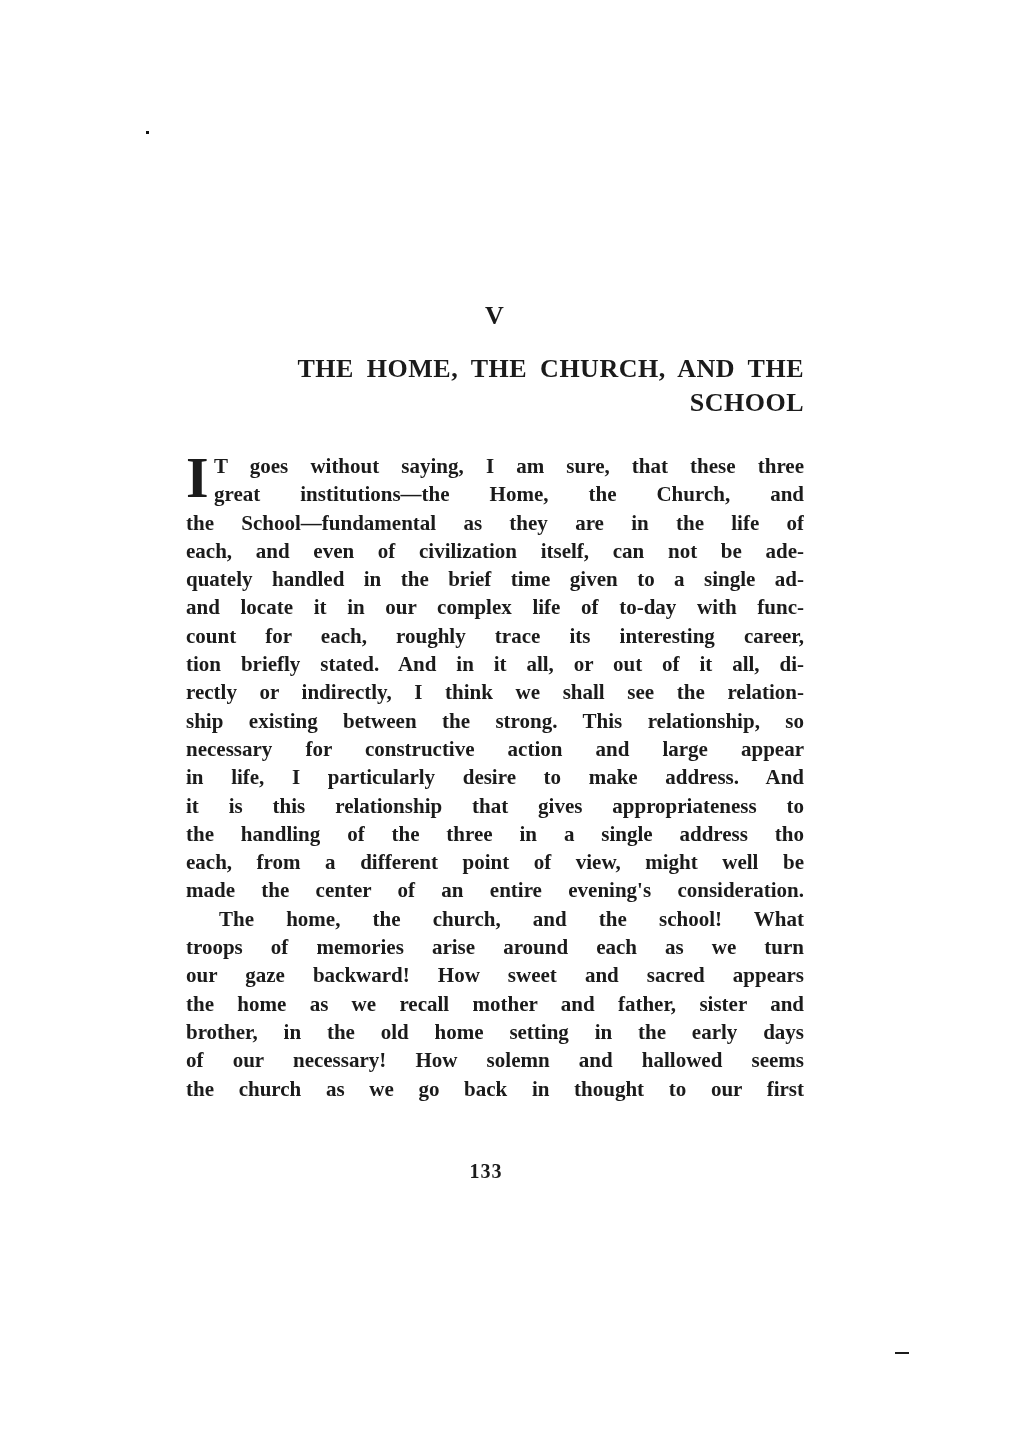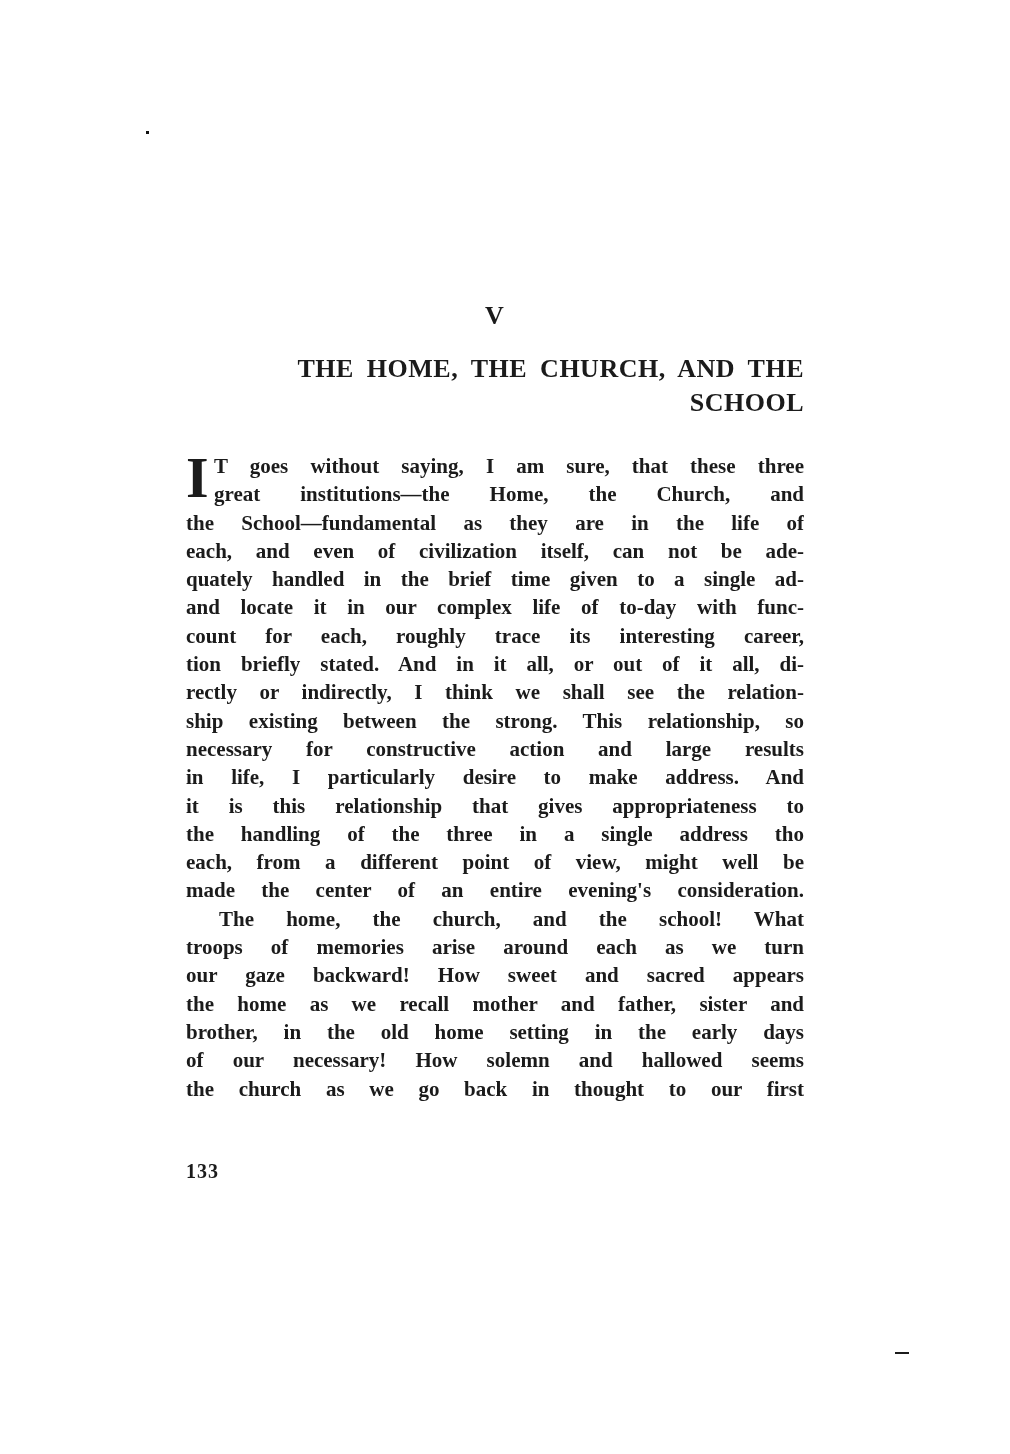--- a/index.html
+++ b/index.html
@@ -73,21 +73,21 @@
     text-align: left;
   }
   .p2-first {
     text-indent: 33px;
   }
   .page-number {
     position: absolute;
     left: 186px;
     top: 1160px;
     width: 600px;
-    text-align: left;
+    text-align: center;
     font-size: 20px;
     font-weight: bold;
     letter-spacing: 1px;
   }
   .corner-dash {
     position: absolute;
     left: 895px;
     top: 1352px;
     width: 14px;
     height: 2px;
@@ -113,21 +113,21 @@
     <div class="line">T goes without saying, I am sure, that these three</div>
     <div class="line">great institutions—the Home, the Church, and</div>
     <div class="line">the School—fundamental as they are in the life of</div>
     <div class="line">each, and even of civilization itself, can not be ade-</div>
     <div class="line">quately handled in the brief time given to a single ad-</div>
     <div class="line">and locate it in our complex life of to-day with func-</div>
     <div class="line">count for each, roughly trace its interesting career,</div>
     <div class="line">tion briefly stated.  And in it all, or out of it all, di-</div>
     <div class="line">rectly or indirectly, I think we shall see the relation-</div>
     <div class="line">ship existing between the strong.  This relationship, so</div>
-    <div class="line">necessary for constructive action and large results</div>
+    <div class="line">necessary for constructive action and large appear</div>
     <div class="line">in life, I particularly desire to make address.  And</div>
     <div class="line">it is this relationship that gives appropriateness to</div>
     <div class="line">the handling of the three in a single address tho</div>
     <div class="line">each, from a different point of view, might well be</div>
     <div class="line">made the center of an entire evening's consideration.</div>
     <div class="line p2-first">The home, the church, and the school!  What</div>
     <div class="line">troops of memories arise around each as we turn</div>
     <div class="line">our gaze backward!  How sweet and sacred appears</div>
     <div class="line">the home as we recall mother and father, sister and</div>
     <div class="line">brother, in the old home setting in the early days</div>

